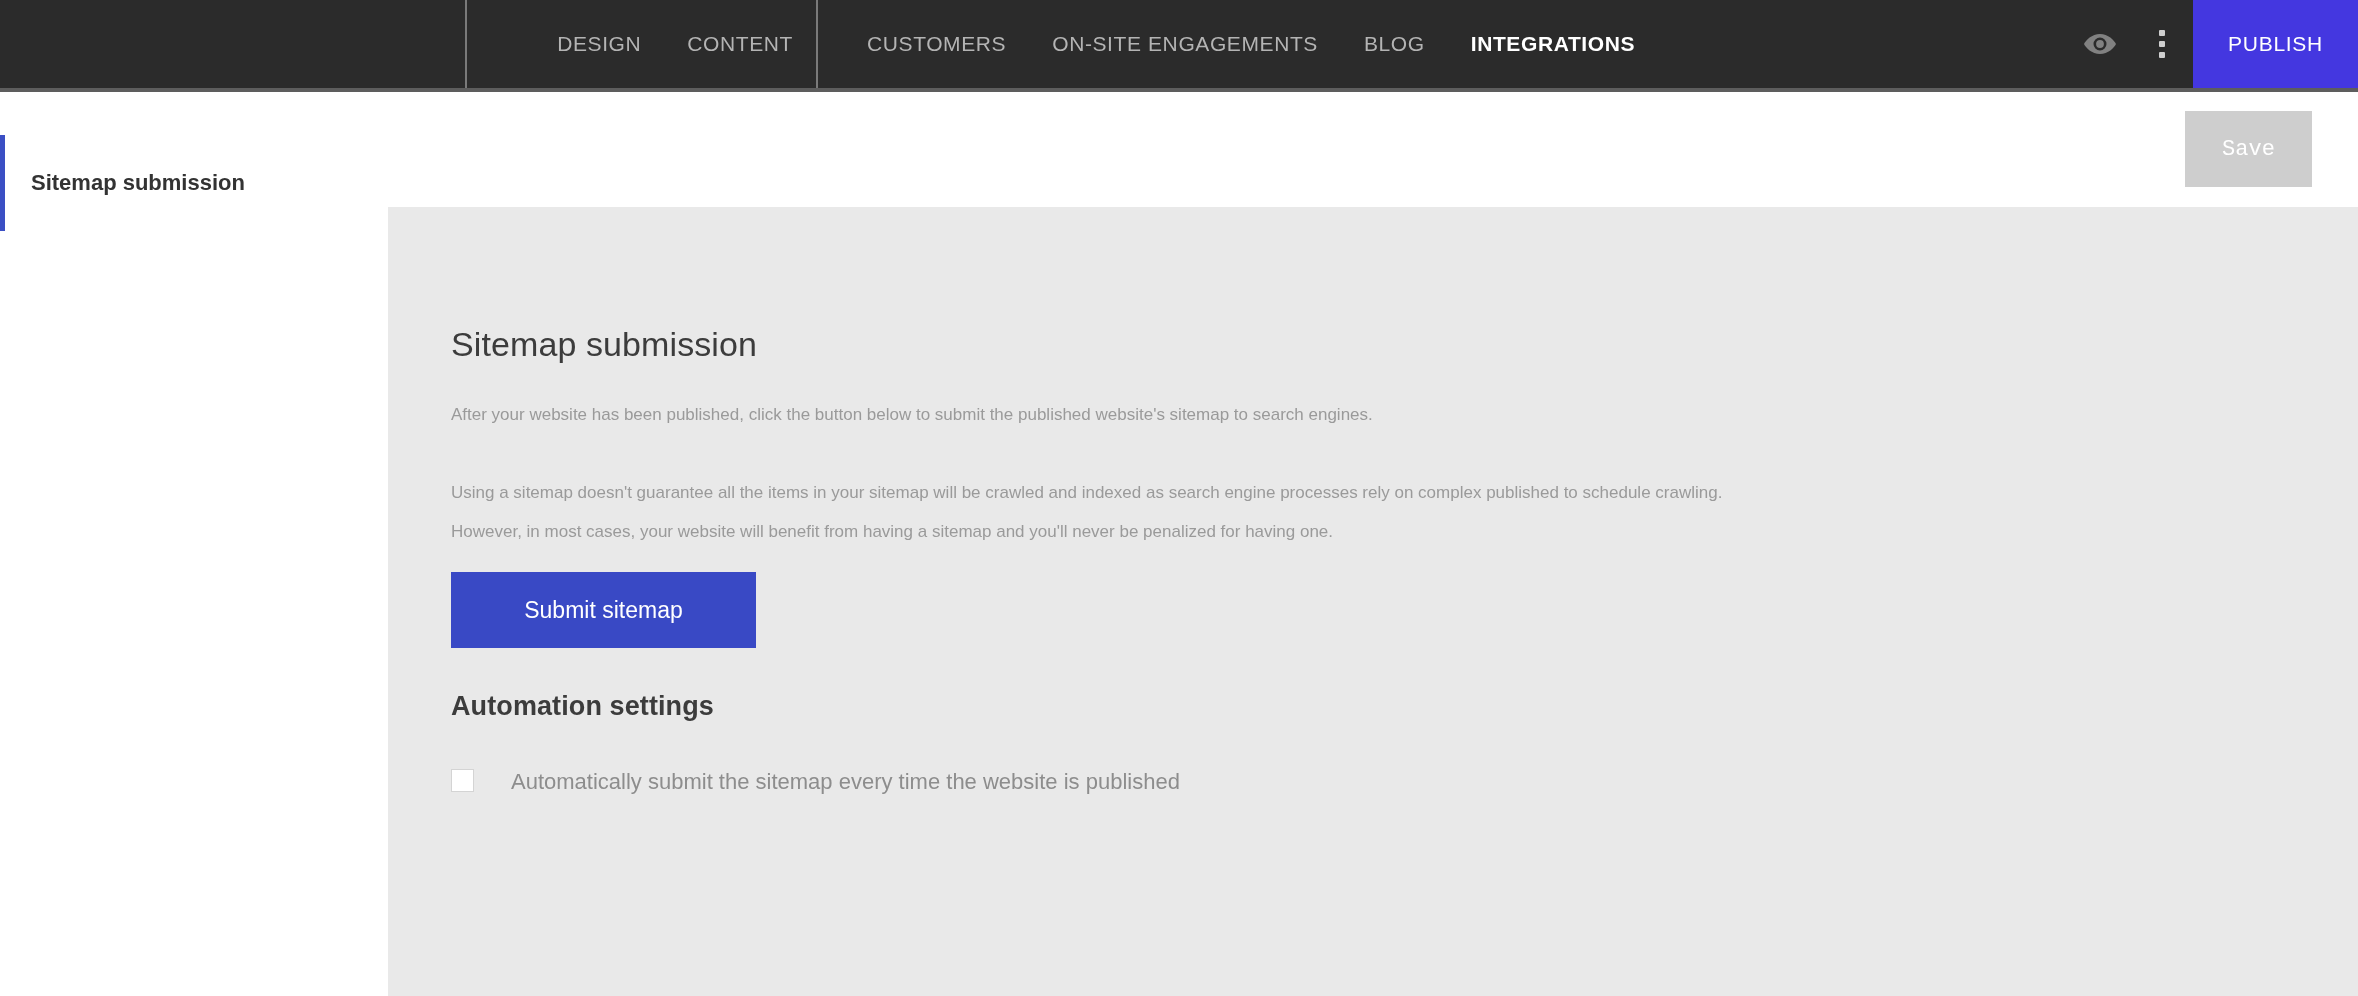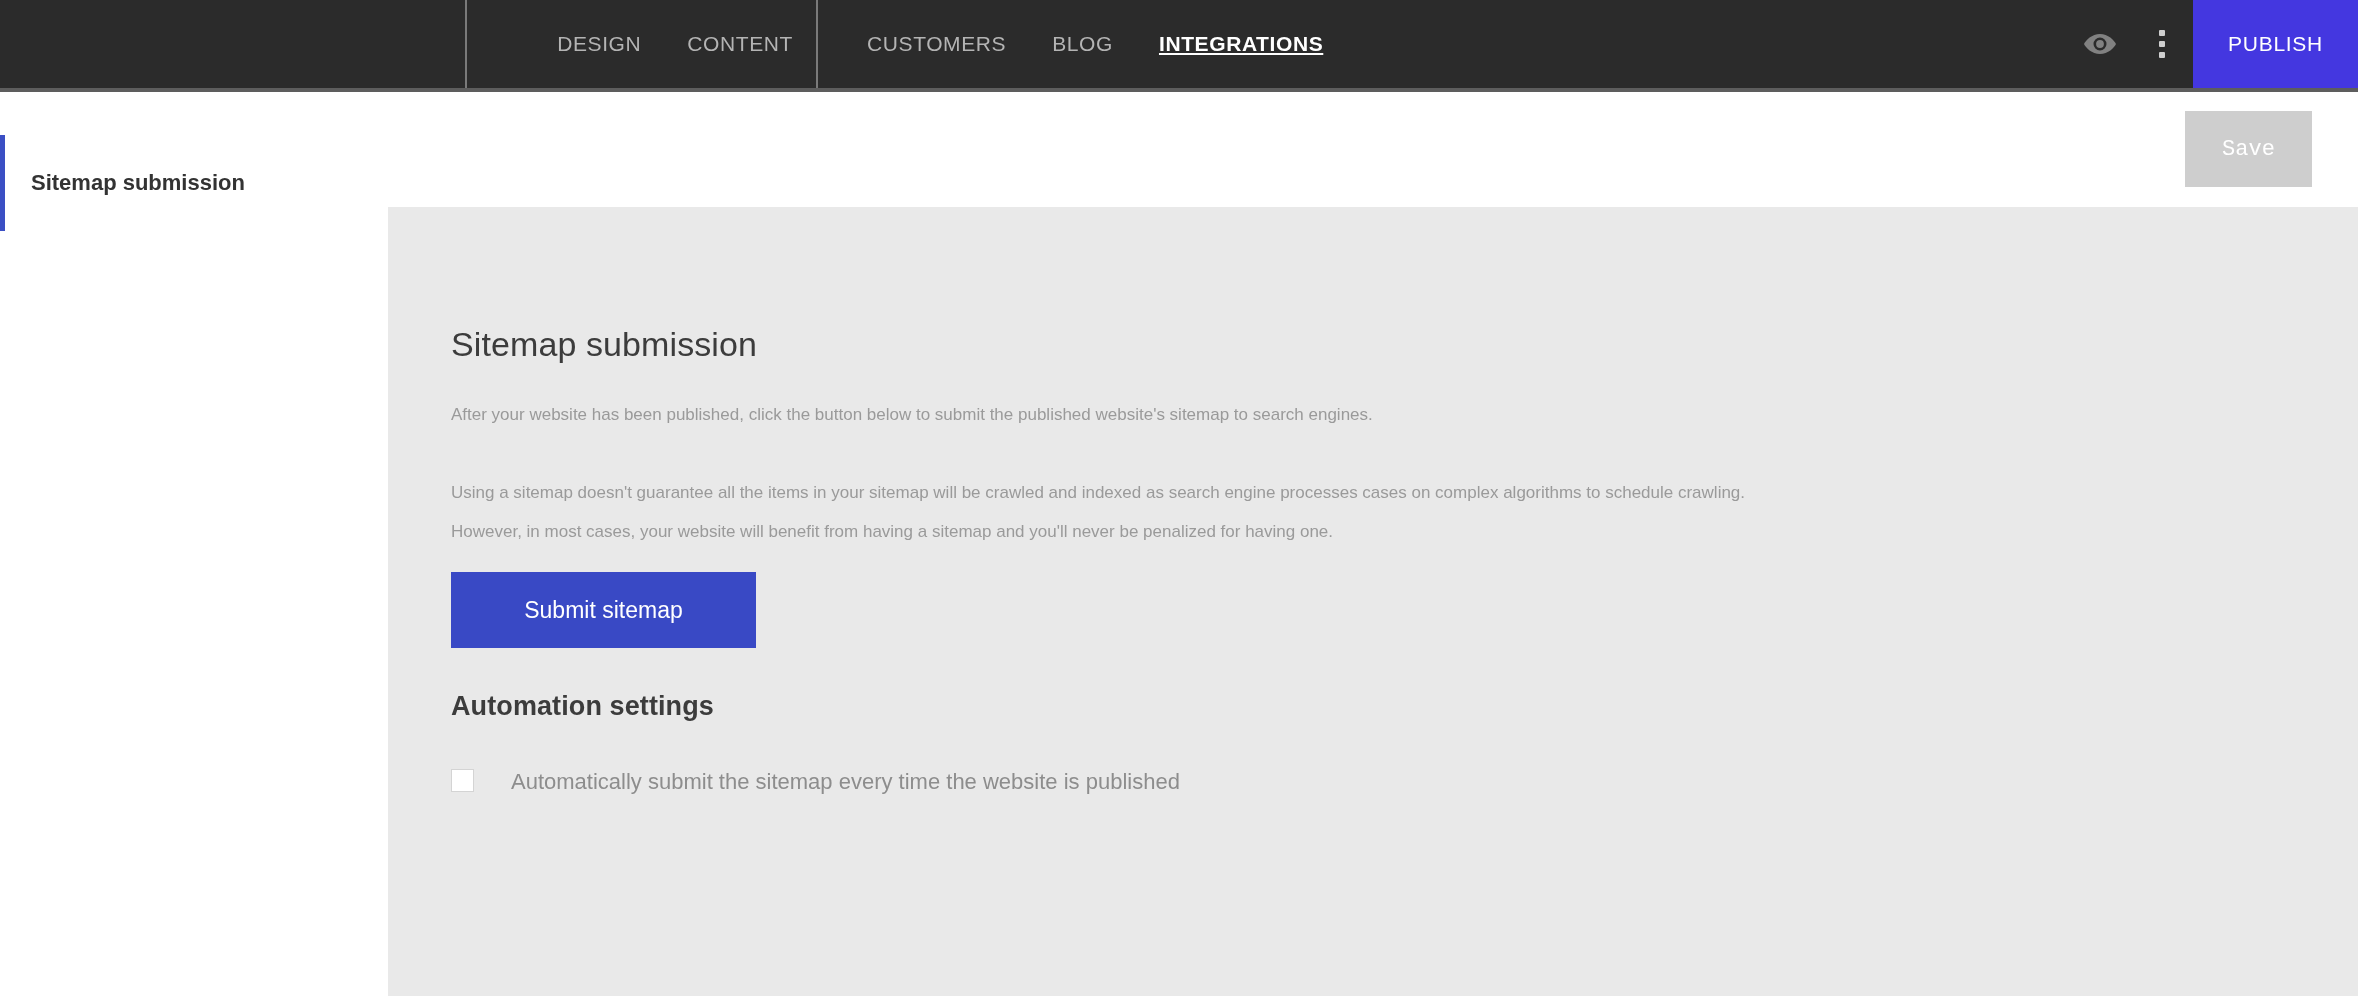--- a/index.html
+++ b/index.html
@@ -37,21 +37,20 @@
     letter-spacing: 0.6px;
     padding: 0 23px;
     line-height: 88px;
     white-space: nowrap;
     cursor: pointer;
     font-weight: 400;
   }
   .nav-item.active {
     color: #ffffff;
     font-weight: 700;
-    text-decoration: underline;
   }
   .topbar-right {
     display: flex; align-items: center;
     margin-left: auto; height: 100%;
   }
   .icon-btn {
     width: 62px; height: 88px;
     display: flex; align-items: center; justify-content: center;
     cursor: pointer;
   }
@@ -187,20 +186,21 @@
 
   <div class="nav-group nav-group-1">
     <div class="nav-item">DESIGN</div>
     <div class="nav-item">CONTENT</div>
   </div>
 
   <div class="nav-divider"></div>
 
   <div class="nav-group nav-group-2">
     <div class="nav-item">CUSTOMERS</div>
+    <div class="nav-item">ON-SITE ENGAGEMENTS</div>
     <div class="nav-item">BLOG</div>
     <div class="nav-item active">INTEGRATIONS</div>
 
     <div class="topbar-right">
       <div class="icon-btn">
         <span class="eye-icon">
           <svg width="34" height="22" viewBox="0 0 34 22">
             <path d="M17 1C9 1 2.6 7.3 1 11c1.6 3.7 8 10 16 10s14.4-6.3 16-10C31.4 7.3 25 1 17 1zm0 16.5a6.5 6.5 0 110-13 6.5 6.5 0 010 13z" fill="#818181"></path>
             <circle cx="17" cy="11" r="3.9" fill="#818181"></circle>
           </svg>
@@ -223,21 +223,21 @@
     <div class="sidebar-accent"></div>
     <div class="sidebar-label">Sitemap submission</div>
   </div>
   <button class="save-btn">Save</button>
 </div>
 
 <div class="content-panel">
   <div class="content-inner">
     <h1 class="section-title">Sitemap submission</h1>
     <p class="body-text">After your website has been published, click the button below to submit the published website's sitemap to search engines.</p>
-    <p class="body-text">Using a sitemap doesn't guarantee all the items in your sitemap will be crawled and indexed as search engine processes cases on complex algorithms to schedule crawling. However, in most cases, your website will benefit from having a sitemap and you'll never be penalized for having one.</p>
+    <p class="body-text">Using a sitemap doesn't guarantee all the items in your sitemap will be crawled and indexed as search engine processes rely on complex published to schedule crawling. However, in most cases, your website will benefit from having a sitemap and you'll never be penalized for having one.</p>
     <button class="submit-btn">Submit sitemap</button>
     <h2 class="subsection-title">Automation settings</h2>
     <div class="checkbox-row">
       <span class="checkbox-box"></span>
       <span class="checkbox-label">Automatically submit the sitemap every time the website is published</span>
     </div>
   </div>
 </div>
 
 </body></html>

